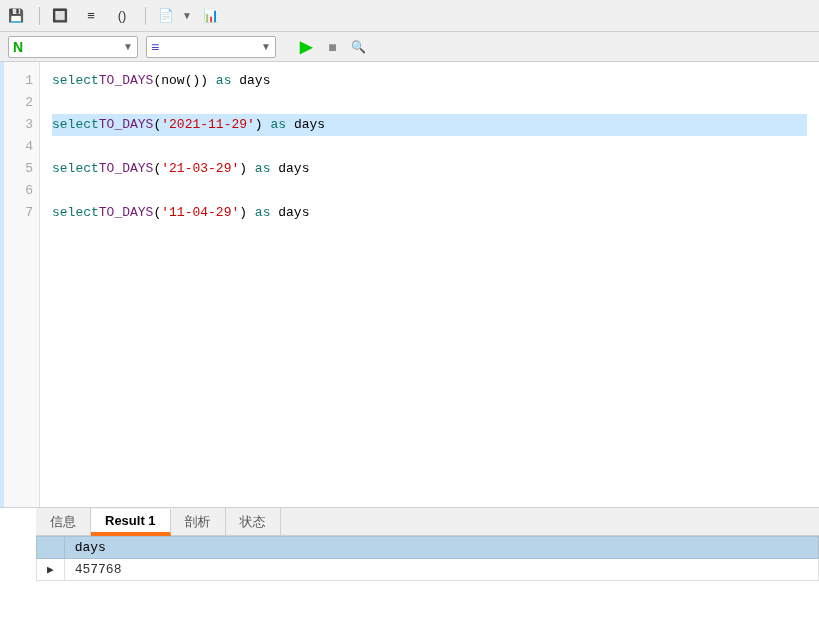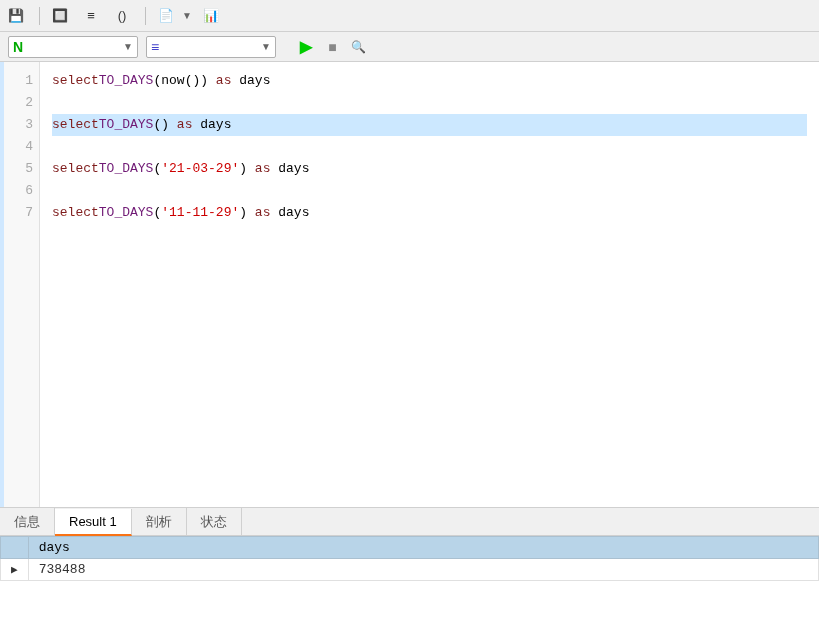--- a/index.html
+++ b/index.html
@@ -126,30 +126,31 @@
     }
     .code-line {
       display: flex;
       align-items: center;
       white-space: pre;
       min-height: 22px;
     }
     .code-line.highlighted {
       background: #cce8ff;
     }
-    .kw { color: #7f1d1d; font-weight: normal; }
+    .kw { color: #0f766e; font-weight: normal; }
     .fn { color: #701a75; }
     .str { color: #cc0000; }
 
     
     .bottom-panel {
       height: 120px;
       display: flex;
       flex-direction: column;
       background: #fff;
+      padding-left: 36px;
     }
     .result-tabs {
       display: flex;
       align-items: center;
       border-bottom: 1px solid #d0d0d0;
       background: #f0f0f0;
       height: 28px;
     }
     .result-tab {
       padding: 4px 14px;
@@ -157,22 +158,23 @@
       font-size: 13px;
       color: #555;
       border-right: 1px solid #d0d0d0;
       height: 100%;
       display: flex;
       align-items: center;
     }
     .result-tab.active {
       background: #fff;
       color: #000;
-      border-bottom: 2px solid #f97316;
+      border-bottom: 4px solid #f97316;
       margin-bottom: -1px;
+      font-weight: bold;
     }
     .result-content {
       flex: 1;
       overflow: auto;
     }
     .result-table {
       width: 100%;
       border-collapse: collapse;
       font-family: "Consolas", "Courier New", monospace;
       font-size: 13px;
@@ -270,25 +272,25 @@
       <div>2</div>
       <div>3</div>
       <div>4</div>
       <div>5</div>
       <div>6</div>
       <div>7</div>
     </div>
   <div class="code-area" id="code-area">
       <div class="code-line"><span class="kw">select</span> <span class="fn">TO_DAYS</span>(now()) <span class="kw">as</span> days</div>
       <div class="code-line">&nbsp;</div>
-      <div class="code-line highlighted"><span class="kw">select</span> <span class="fn">TO_DAYS</span>() <span class="kw">as</span> days</div>
+      <div class="code-line highlighted"><span class="kw">select</span> <span class="fn">TO_DAYS</span>(<span class="str">'2021-11-29'</span>) <span class="kw">as</span> days</div>
       <div class="code-line">&nbsp;</div>
       <div class="code-line"><span class="kw">select</span> <span class="fn">TO_DAYS</span>(<span class="str">'21-03-29'</span>) <span class="kw">as</span> days</div>
       <div class="code-line">&nbsp;</div>
-      <div class="code-line"><span class="kw">select</span> <span class="fn">TO_DAYS</span>(<span class="str">'11-11-29'</span>) <span class="kw">as</span> days</div>
+      <div class="code-line"><span class="kw">select</span> <span class="fn">TO_DAYS</span>(<span class="str">'11-04-29'</span>) <span class="kw">as</span> days</div>
     </div>
 </div>
 
 <div class="bottom-panel">
   <div class="result-tabs" id="result-tabs">
       <div class="result-tab">信息</div>
       <div class="result-tab active">Result 1</div>
       <div class="result-tab">剖析</div>
       <div class="result-tab">状态</div>
     </div>
@@ -296,18 +298,18 @@
     <table class="result-table">
       <thead id="result-thead">
           <tr>
             <th style="width: 20px; padding: 3px 4px;"></th>
             <th>days</th>
           </tr>
         </thead>
       <tbody id="result-tbody">
           <tr>
             <td class="result-row-marker">▶</td>
-            <td>738488</td>
+            <td>457768</td>
           </tr>
         </tbody>
     </table>
   </div>
 </div>
 
 </body></html>

